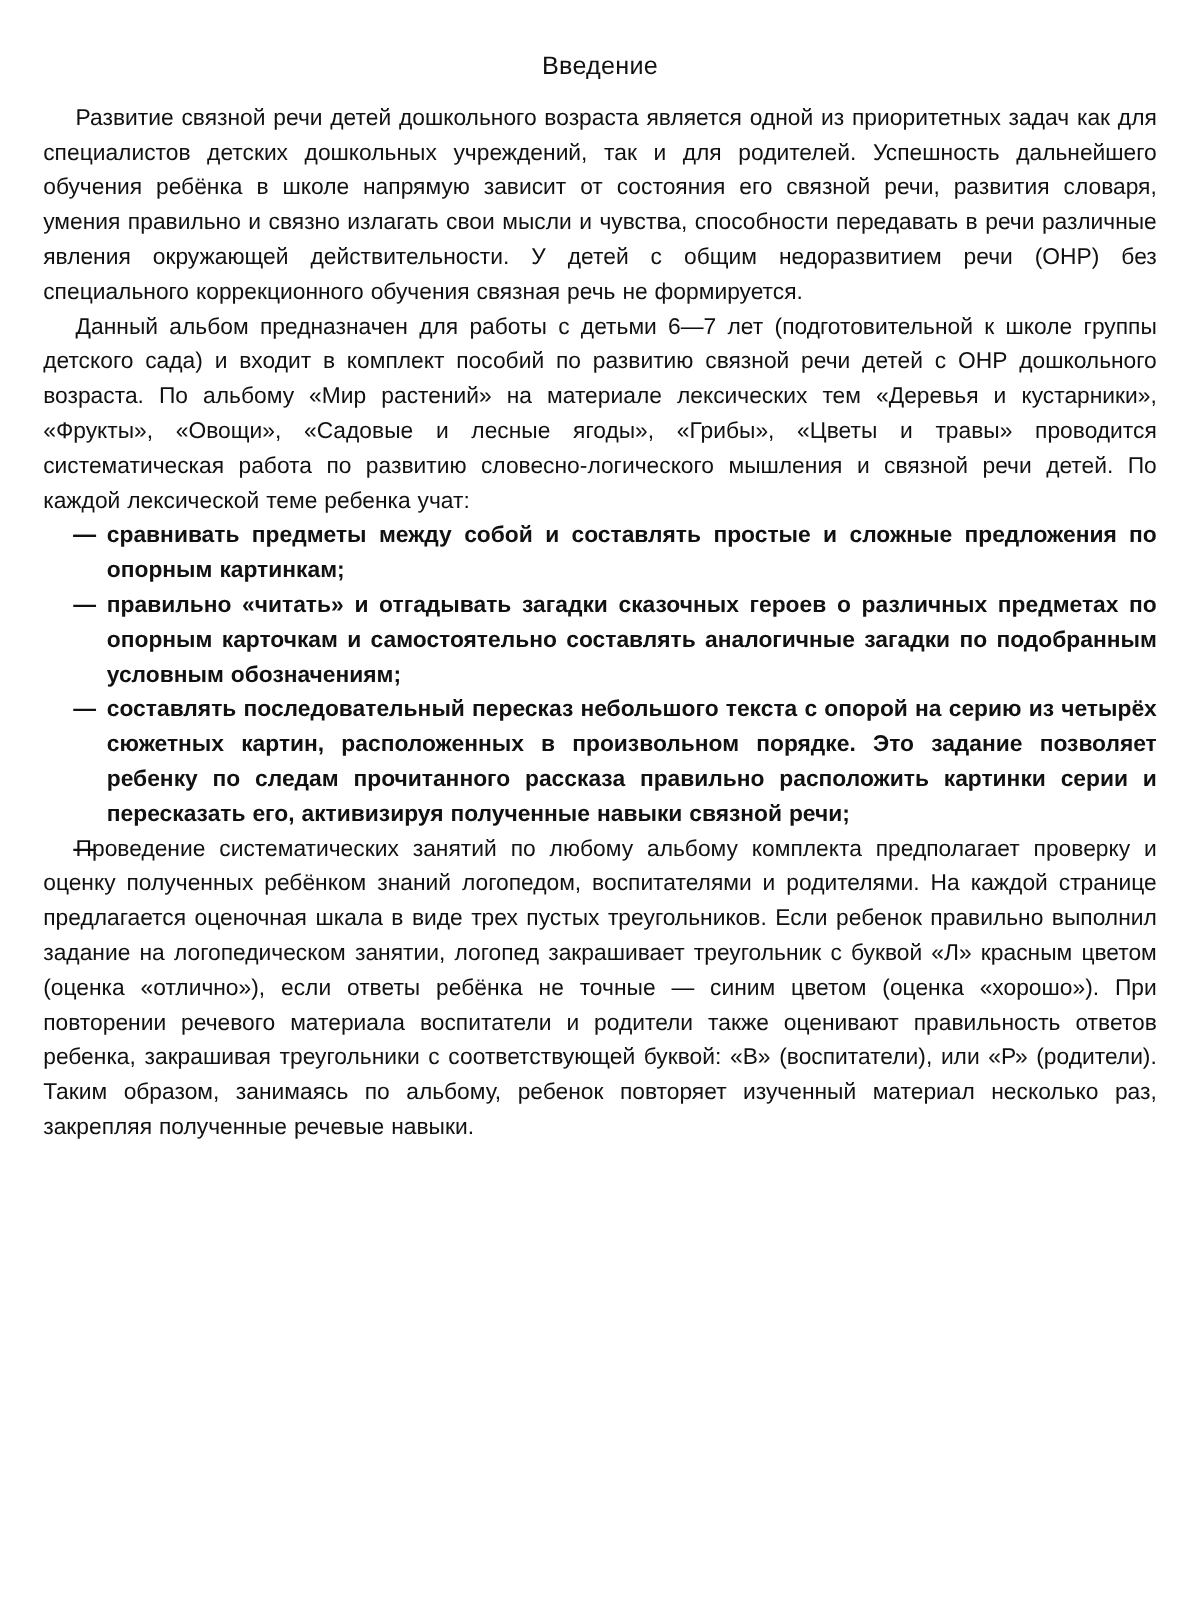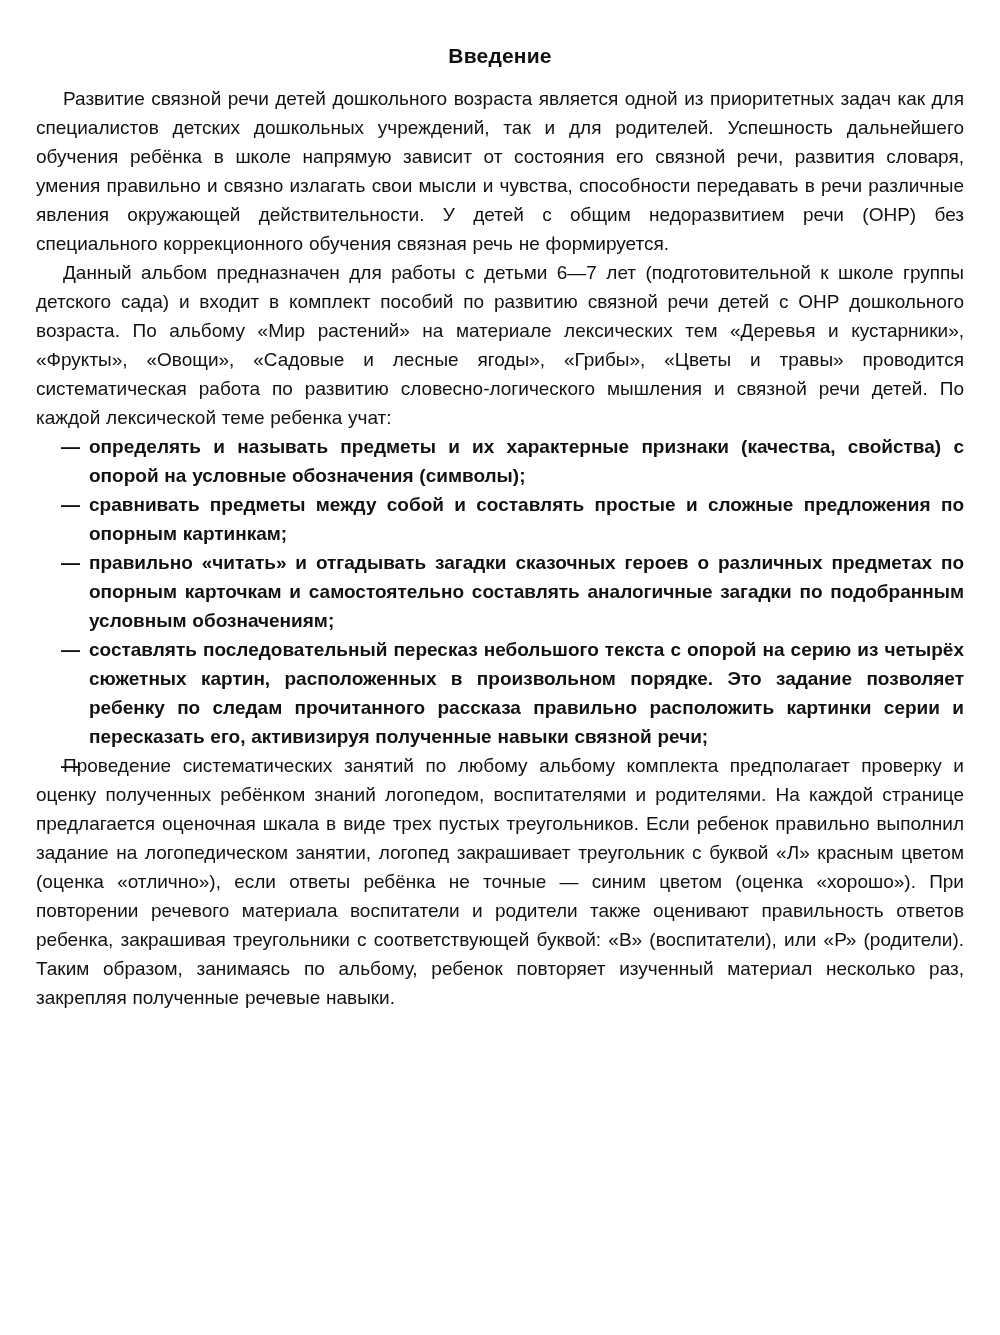--- a/index.html
+++ b/index.html
@@ -18,21 +18,21 @@
     box-sizing: border-box;
     width: 1000px;
     height: 1335px;
     padding: 44px 36px 30px 36px;
     background: #ffffff;
   }
   .title {
     margin: 0 0 16px 0;
     text-align: center;
     font-size: 21px;
-    font-weight: 700;
+    font-weight: 400;
     letter-spacing: 0.2px;
     color: #111111;
   }
   .para {
     margin: 0;
     font-size: 19px;
     font-weight: 400;
     line-height: 29px;
     text-align: justify;
     text-indent: 27px;
@@ -63,21 +63,20 @@
 <div class="page">
 
   <h1 class="title">Введение</h1>
 
   <p class="para">Развитие связной речи детей дошкольного возраста является одной из приоритетных задач как для специалистов детских дошкольных учреждений, так и для родителей. Успешность дальнейшего обучения ребёнка в школе напрямую зависит от состояния его связной речи, развития словаря, умения правильно и связно излагать свои мысли и чувства, способности передавать в речи различные явления окружающей действительности. У детей с общим недоразвитием речи (ОНР) без специального коррекционного обучения связная речь не формируется.</p>
 
   <p class="para">Данный альбом предназначен для работы с детьми 6—7 лет (подготовительной к школе группы детского сада) и входит в комплект пособий по развитию связной речи детей с ОНР дошкольного возраста. По альбому «Мир растений» на материале лексических тем «Деревья и кустарники», «Фрукты», «Овощи», «Садовые и лесные ягоды», «Грибы», «Цветы и травы» проводится систематическая работа по развитию словесно-логического мышления и связной речи детей. По каждой лексической теме ребенка учат:</p>
 
   <div class="list-item">
     <span class="dash">—</span>
-    <span class="li-text">определять и называть предметы и их характерные признаки (качества, свойства) с опорой на условные обозначения (символы);</span>
   </div>
 
   <div class="list-item">
     <span class="dash">—</span>
     <span class="li-text">сравнивать предметы между собой и составлять простые и сложные предложения по опорным картинкам;</span>
   </div>
 
   <div class="list-item">
     <span class="dash">—</span>
     <span class="li-text">правильно «читать» и отгадывать загадки сказочных героев о различных предметах по опорным карточкам и самостоятельно составлять аналогичные загадки по подобранным условным обозначениям;</span>

